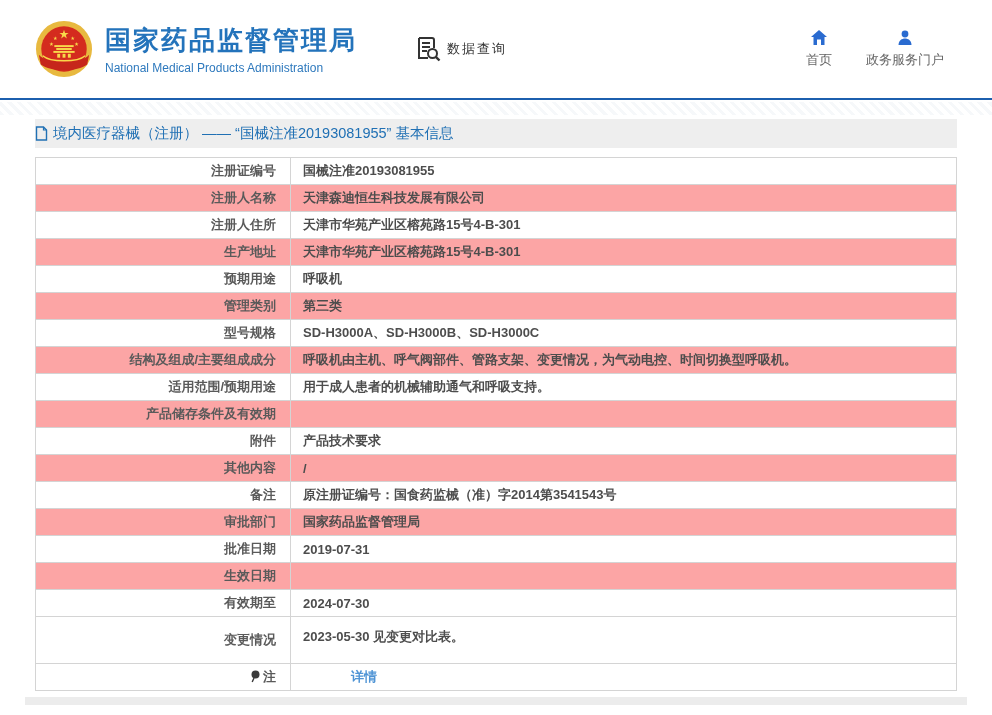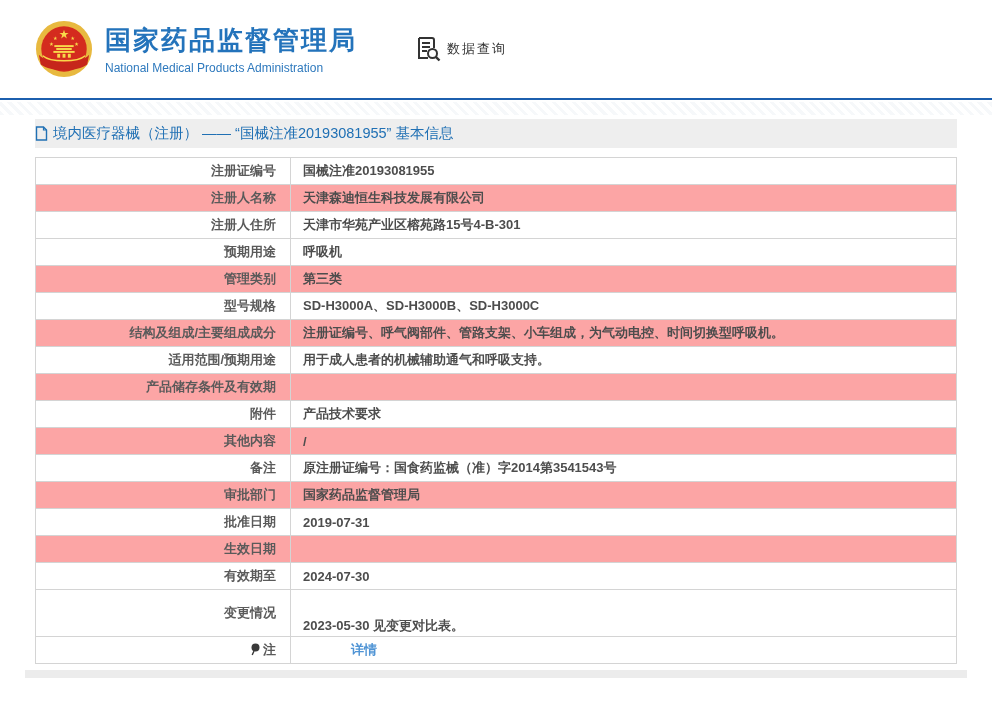--- a/index.html
+++ b/index.html
@@ -35,21 +35,21 @@
 
   
   table.detail { width:922px; border-collapse:collapse; margin-top:9px;
                  border:1px solid #c6c6c6; }
   table.detail td { border:1px solid #d4d4d4; font-size:13px; height:26px;
                     vertical-align:middle;font-weight:bold; }
   td.lbl { width:255px; text-align:right; padding:4px 14px 4px 6px; color:#5a5a5a; }
   td.val { padding:4px 10px 4px 12px; color:#4d4d4d; }
   tr.shaded td { background:#fca5a5; }
   tr.tall td { height:47px; }
-  tr.tall td.val { vertical-align:bottom; padding-bottom:1px; }
+  tr.tall td.val { vertical-align:bottom; padding-bottom:17px; }
   a.detail-link { color:#4f94d5; text-decoration:none; cursor:pointer;margin-left:48px; }
   .note-pin { width:11px; height:13px; vertical-align:-2px; margin-right:2px; }
 
   .footer-strip { height:8px; background:#ececec; width:942px; margin:6px auto 0; }
 </style>
 </head>
 <body>
 
 <div class="header">
   <div class="logo-wrap">
@@ -91,20 +91,35 @@
         <line x1="7" y1="15" x2="12" y2="15"></line>
         <circle cx="17.5" cy="17.5" r="4.5"></circle>
         <line x1="20.8" y1="20.8" x2="24.5" y2="24.5" stroke-width="2.4"></line>
       </g>
     </svg>
     <span class="dq-label">数据查询</span>
   </div>
 
   <div class="spacer"></div>
 
+  <div class="top-nav">
+    <div class="nav-item">
+      <svg viewBox="0 0 18 18">
+        <path d="M9,1 L17,8 L14.5,8 L14.5,16 L11,16 L11,10.5 L7,10.5 L7,16 L3.5,16 L3.5,8 L1,8 Z" fill="#2a6bd0"></path>
+      </svg>
+      <span class="nav-label">首页</span>
+    </div>
+    <div class="nav-item">
+      <svg viewBox="0 0 18 18">
+        <circle cx="9" cy="5" r="3.4" fill="#2a6bd0"></circle>
+        <path d="M2.5,16 C2.5,11.5 6,9.5 9,9.5 C12,9.5 15.5,11.5 15.5,16 Z" fill="#2a6bd0"></path>
+      </svg>
+      <span class="nav-label">政务服务门户</span>
+    </div>
+  </div>
 </div>
 
 <div class="hatch"></div>
 
 <div class="panel">
 
   <div class="crumb-bar">
     <svg class="crumb-icon" viewBox="0 0 13 15">
       <path d="M1.5,1 h7 l3,3 v10 h-10 Z" fill="none" stroke="#2070b4" stroke-width="1.4"></path>
       <path d="M8.5,1 v3 h3" fill="none" stroke="#2070b4" stroke-width="1.2"></path>
@@ -119,35 +134,39 @@
           <td class="val">国械注准20193081955</td>
         </tr>
         <tr class="shaded">
           <td class="lbl">注册人名称</td>
           <td class="val">天津森迪恒生科技发展有限公司</td>
         </tr>
         <tr>
           <td class="lbl">注册人住所</td>
           <td class="val">天津市华苑产业区榕苑路15号4-B-301</td>
         </tr>
+        <tr class="shaded">
+          <td class="lbl">生产地址</td>
+          <td class="val">天津市华苑产业区榕苑路15号4-B-301</td>
+        </tr>
         <tr>
           <td class="lbl">预期用途</td>
           <td class="val">呼吸机</td>
         </tr>
         <tr class="shaded">
           <td class="lbl">管理类别</td>
           <td class="val">第三类</td>
         </tr>
         <tr>
           <td class="lbl">型号规格</td>
           <td class="val">SD-H3000A、SD-H3000B、SD-H3000C</td>
         </tr>
         <tr class="shaded">
           <td class="lbl">结构及组成/主要组成成分</td>
-          <td class="val">注册证编号、呼气阀部件、管路支架、小车组成，为气动电控、时间切换型呼吸机。</td>
+          <td class="val">呼吸机由主机、呼气阀部件、管路支架、变更情况，为气动电控、时间切换型呼吸机。</td>
         </tr>
         <tr>
           <td class="lbl">适用范围/预期用途</td>
           <td class="val">用于成人患者的机械辅助通气和呼吸支持。</td>
         </tr>
         <tr class="shaded">
           <td class="lbl">产品储存条件及有效期</td>
           <td class="val"></td>
         </tr>
         <tr>

